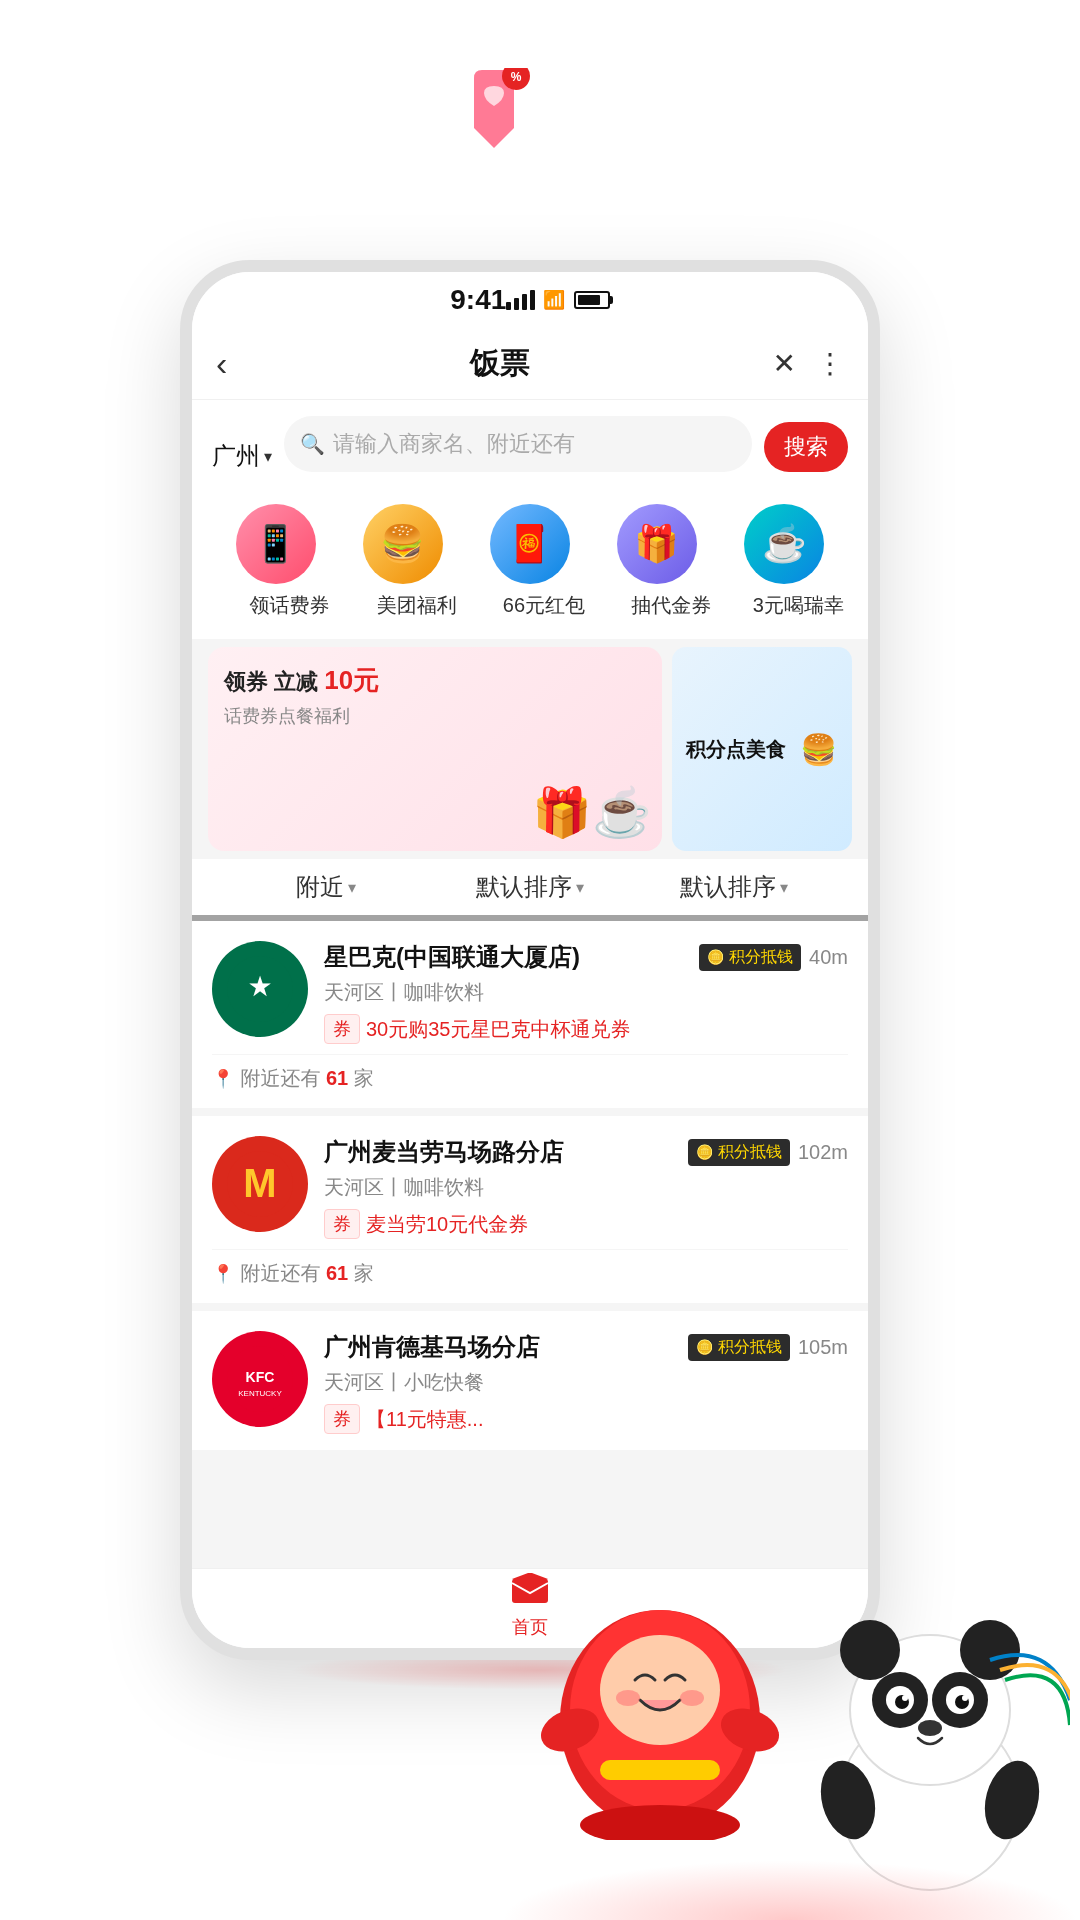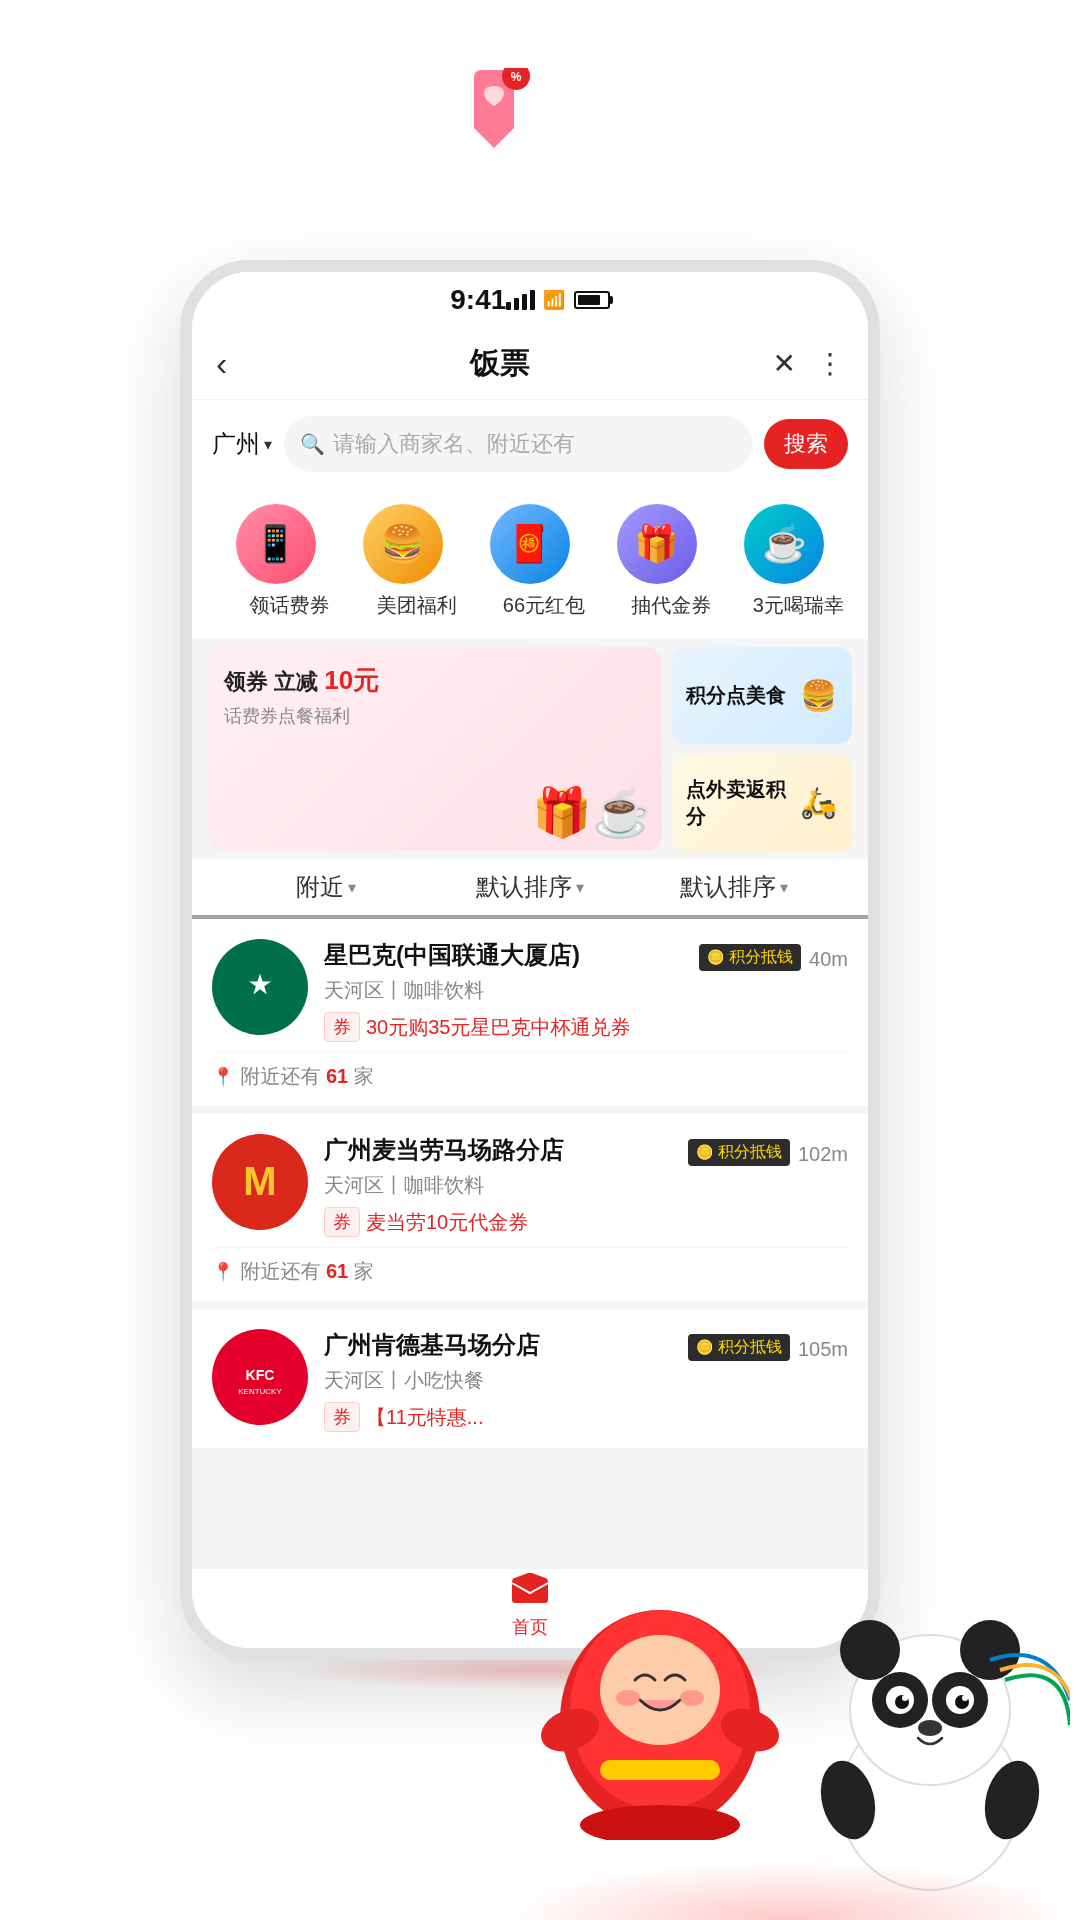--- a/index.html
+++ b/index.html
@@ -151,21 +151,21 @@
     .nav-close, .nav-more {
       font-size: 28px;
       color: #333;
     }
 
     
     .search-section {
       background: #ffffff;
       padding: 16px 20px;
       display: flex;
-      align-items: center;
+      align-items: flex-end;
       gap: 12px;
     }
     .location-btn {
       display: flex;
       align-items: center;
       gap: 4px;
       font-size: 24px;
       color: #111;
       white-space: nowrap;
       font-weight: 500;
@@ -279,21 +279,21 @@
       font-weight: 600;
       color: #111;
     }
 
     
     .filter-bar {
       background: #ffffff;
       padding: 12px 32px;
       display: flex;
       gap: 0;
-      border-bottom: 4px solid #a3a3a3;
+      border-bottom: 6px solid #a3a3a3;
     }
     .filter-item {
       flex: 1;
       text-align: center;
       font-size: 24px;
       color: #333;
       display: flex;
       align-items: center;
       justify-content: center;
       gap: 4px;
@@ -332,21 +332,21 @@
     .logo-kfc {
       background: #e4002b;
       color: white;
     }
     .restaurant-info {
       flex: 1;
     }
     .restaurant-name-row {
       display: flex;
       justify-content: space-between;
-      align-items: flex-end;
+      align-items: center;
     }
     .restaurant-name {
       font-size: 24px;
       font-weight: 600;
       color: #111;
       flex: 1;
     }
     .restaurant-tag {
       background: #2c2c2c;
       color: #ffd700;
@@ -556,24 +556,20 @@
             <span style="color:#e52323;font-size:26px;font-weight:900;">10元</span>
           </div>
           <div style="font-size:18px;color:#888;margin-top:6px;">话费券点餐福利</div>
 
           <div style="position:absolute;bottom:10px;right:10px;font-size:48px;">🎁☕</div>
         </div>
         <div class="banner-right">
           <div class="banner-right-top">
             <span class="banner-right-text">积分点美食</span>
             <span style="font-size:30px;">🍔</span>
-          </div>
-          <div class="banner-right-bottom">
-            <span class="banner-right-text">点外卖返积分</span>
-            <span style="font-size:30px;">🛵</span>
           </div>
         </div>
       </div>
 
       <div class="filter-bar">
         <div class="filter-item">
           <span>附近</span>
           <span class="filter-arrow">▾</span>
         </div>
         <div class="filter-item">

